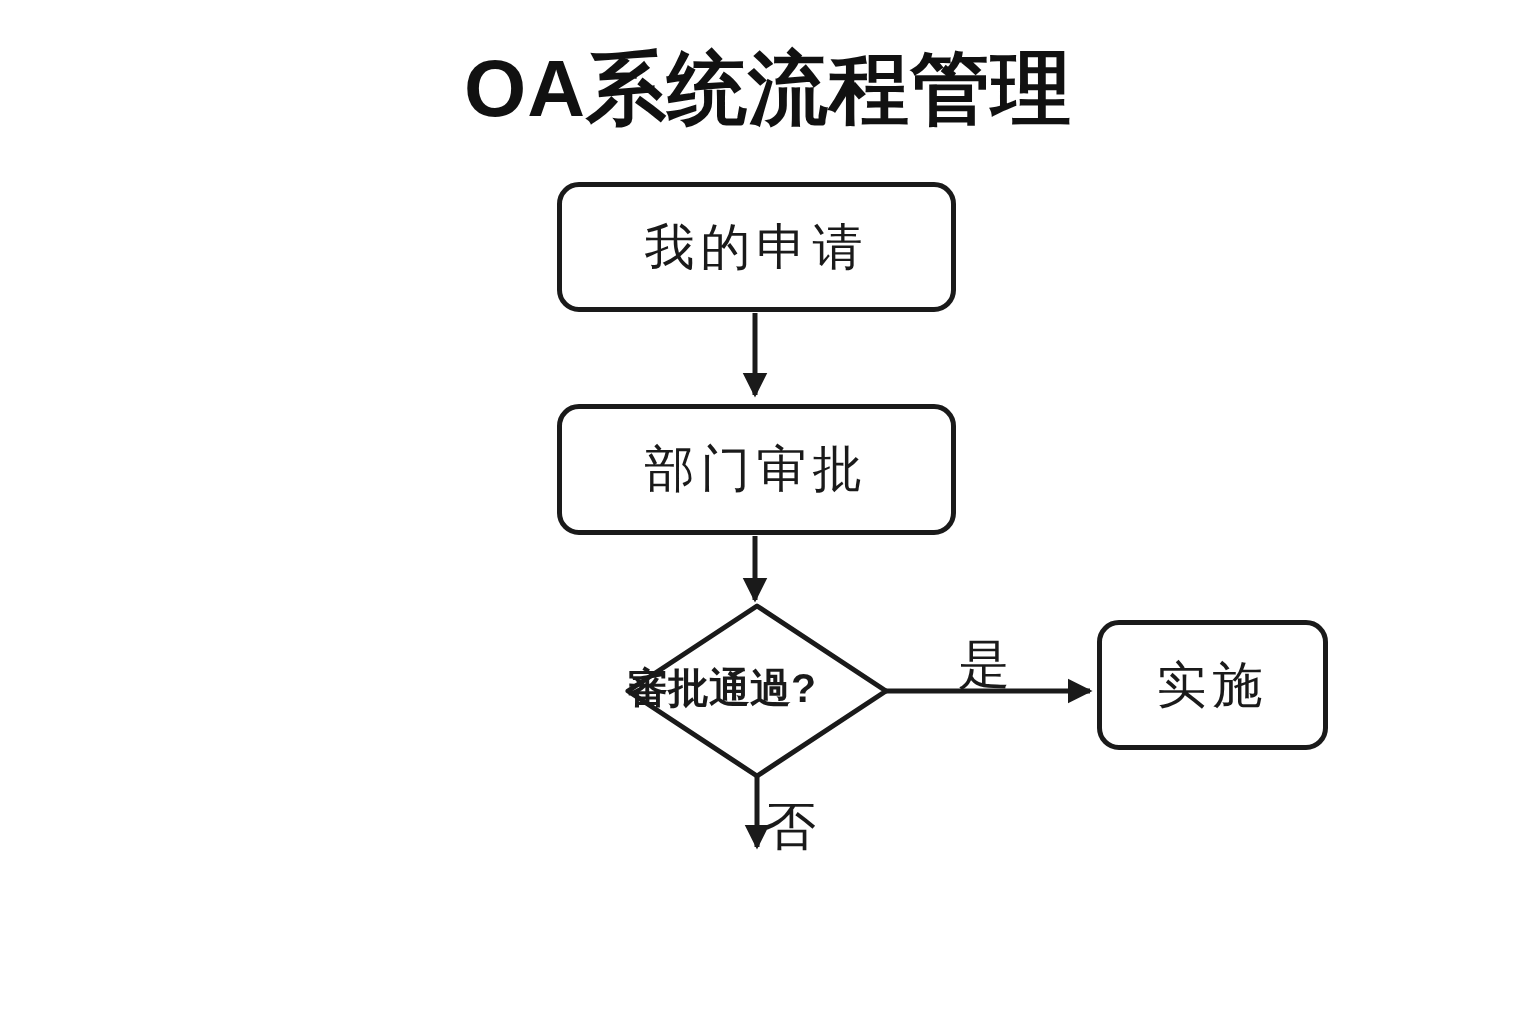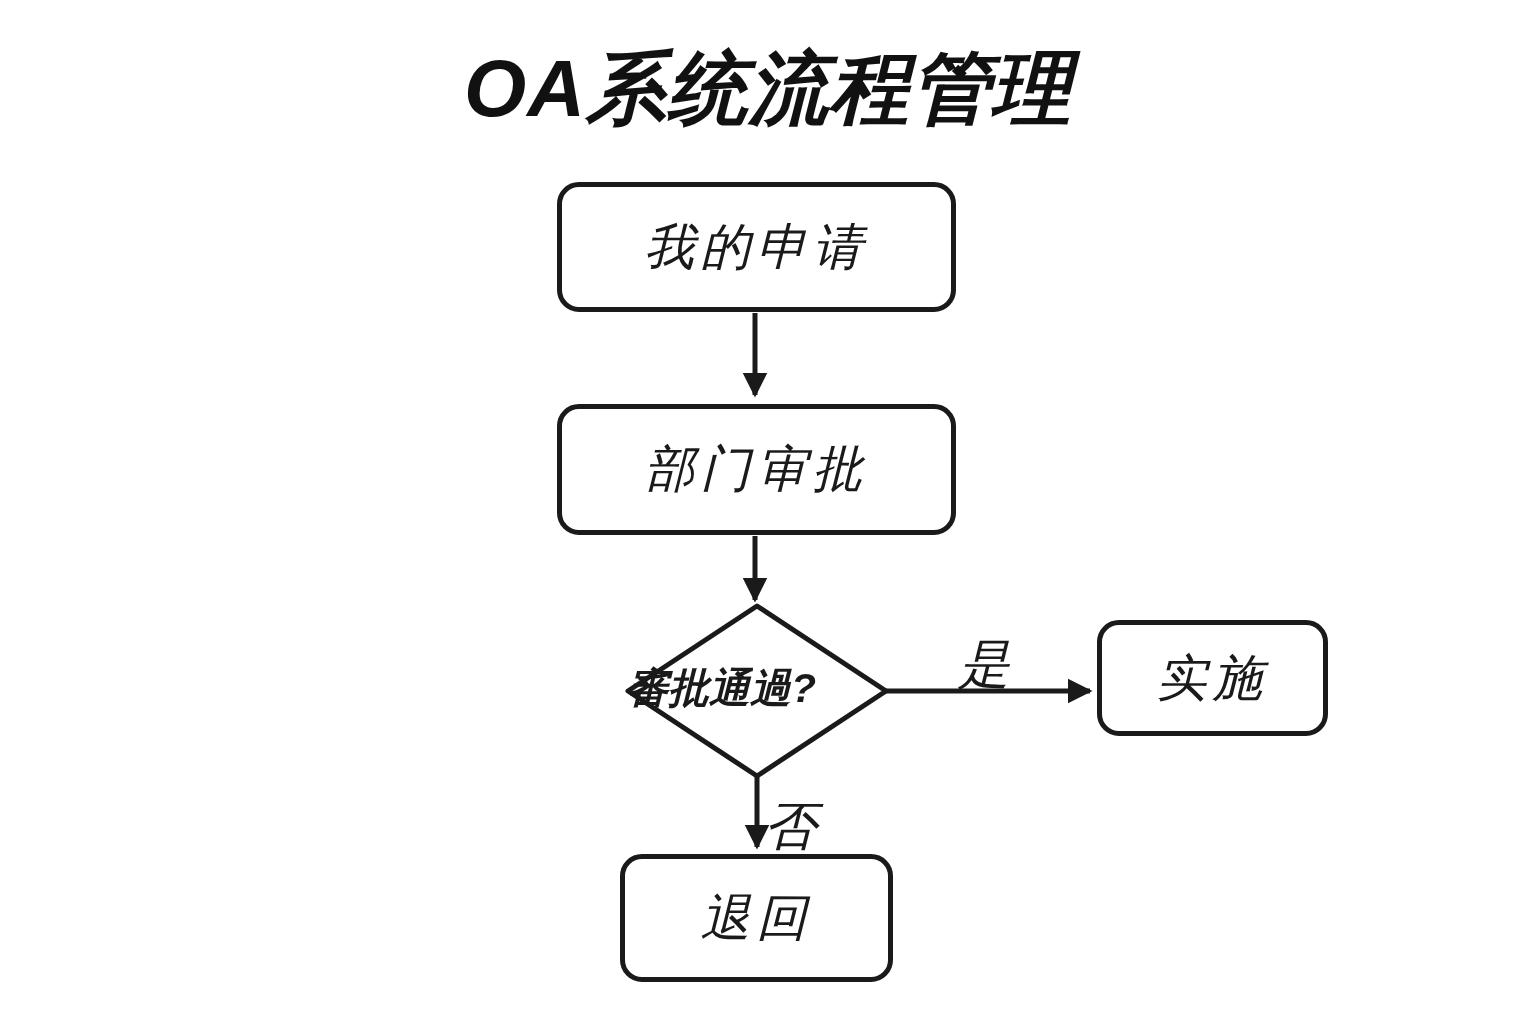--- a/index.html
+++ b/index.html
@@ -3,39 +3,39 @@
 <meta charset="utf-8">
 <style>
   * { margin: 0; padding: 0; box-sizing: border-box; }
   html, body { background: #ffffff; }
   body {
     width: 1536px; height: 1024px;
     position: relative; overflow: hidden;
     font-family: "Liberation Sans", "DejaVu Sans", sans-serif;
     color: #1a1a1a;
   }
-  .canvas { position: absolute; inset: 0; font-style: italic; }
+  .canvas { position: absolute; inset: 0; }
   .title {
     position: absolute; top: 36px; left: 0; right: 0;
     text-align: center;
     font-size: 80px; font-weight: bold; letter-spacing: 1px;
     color: #111111;
   }
   svg.connectors { position: absolute; left: 0; top: 0; }
   .node {
     position: absolute;
     border: 5px solid #1a1a1a; border-radius: 22px;
     background: #ffffff;
     display: flex; align-items: center; justify-content: center;
     font-size: 50px; color: #1a1a1a;
     letter-spacing: 6px;
   }
   #node-apply     { left: 557px;  top: 182px; width: 399px; height: 130px; }
   #node-dept      { left: 557px;  top: 404px; width: 399px; height: 131px; }
-  #node-implement { left: 1097px; top: 620px; width: 231px; height: 116px; text-align: center; }
+  #node-implement { left: 1097px; top: 620px; width: 231px; height: 130px; text-align: center; }
   #node-return    { left: 620px;  top: 854px; width: 273px; height: 128px; }
   .diamond-label {
     position: absolute; left: 627px; top: 668px; width: 260px;
     line-height: 1;
     font-size: 41px; font-weight: bold; color: #1a1a1a;
   }
   .edge-label {
     position: absolute; font-size: 52px; line-height: 1;
     text-align: center; color: #1a1a1a;
   }
@@ -74,21 +74,18 @@
   <div class="node" id="node-dept">
     <span>部门审批</span>
   </div>
 
   <div class="diamond-label">審批通過?</div>
 
   <div class="node" id="node-implement">
     <span>实施</span>
   </div>
 
-  <div class="node" id="node-return">
-    <span>退回</span>
-  </div>
 
   <div class="edge-label" id="label-yes">是</div>
 
   <div class="edge-label" id="label-no">否</div>
 
 </div>
 
 </body></html>

